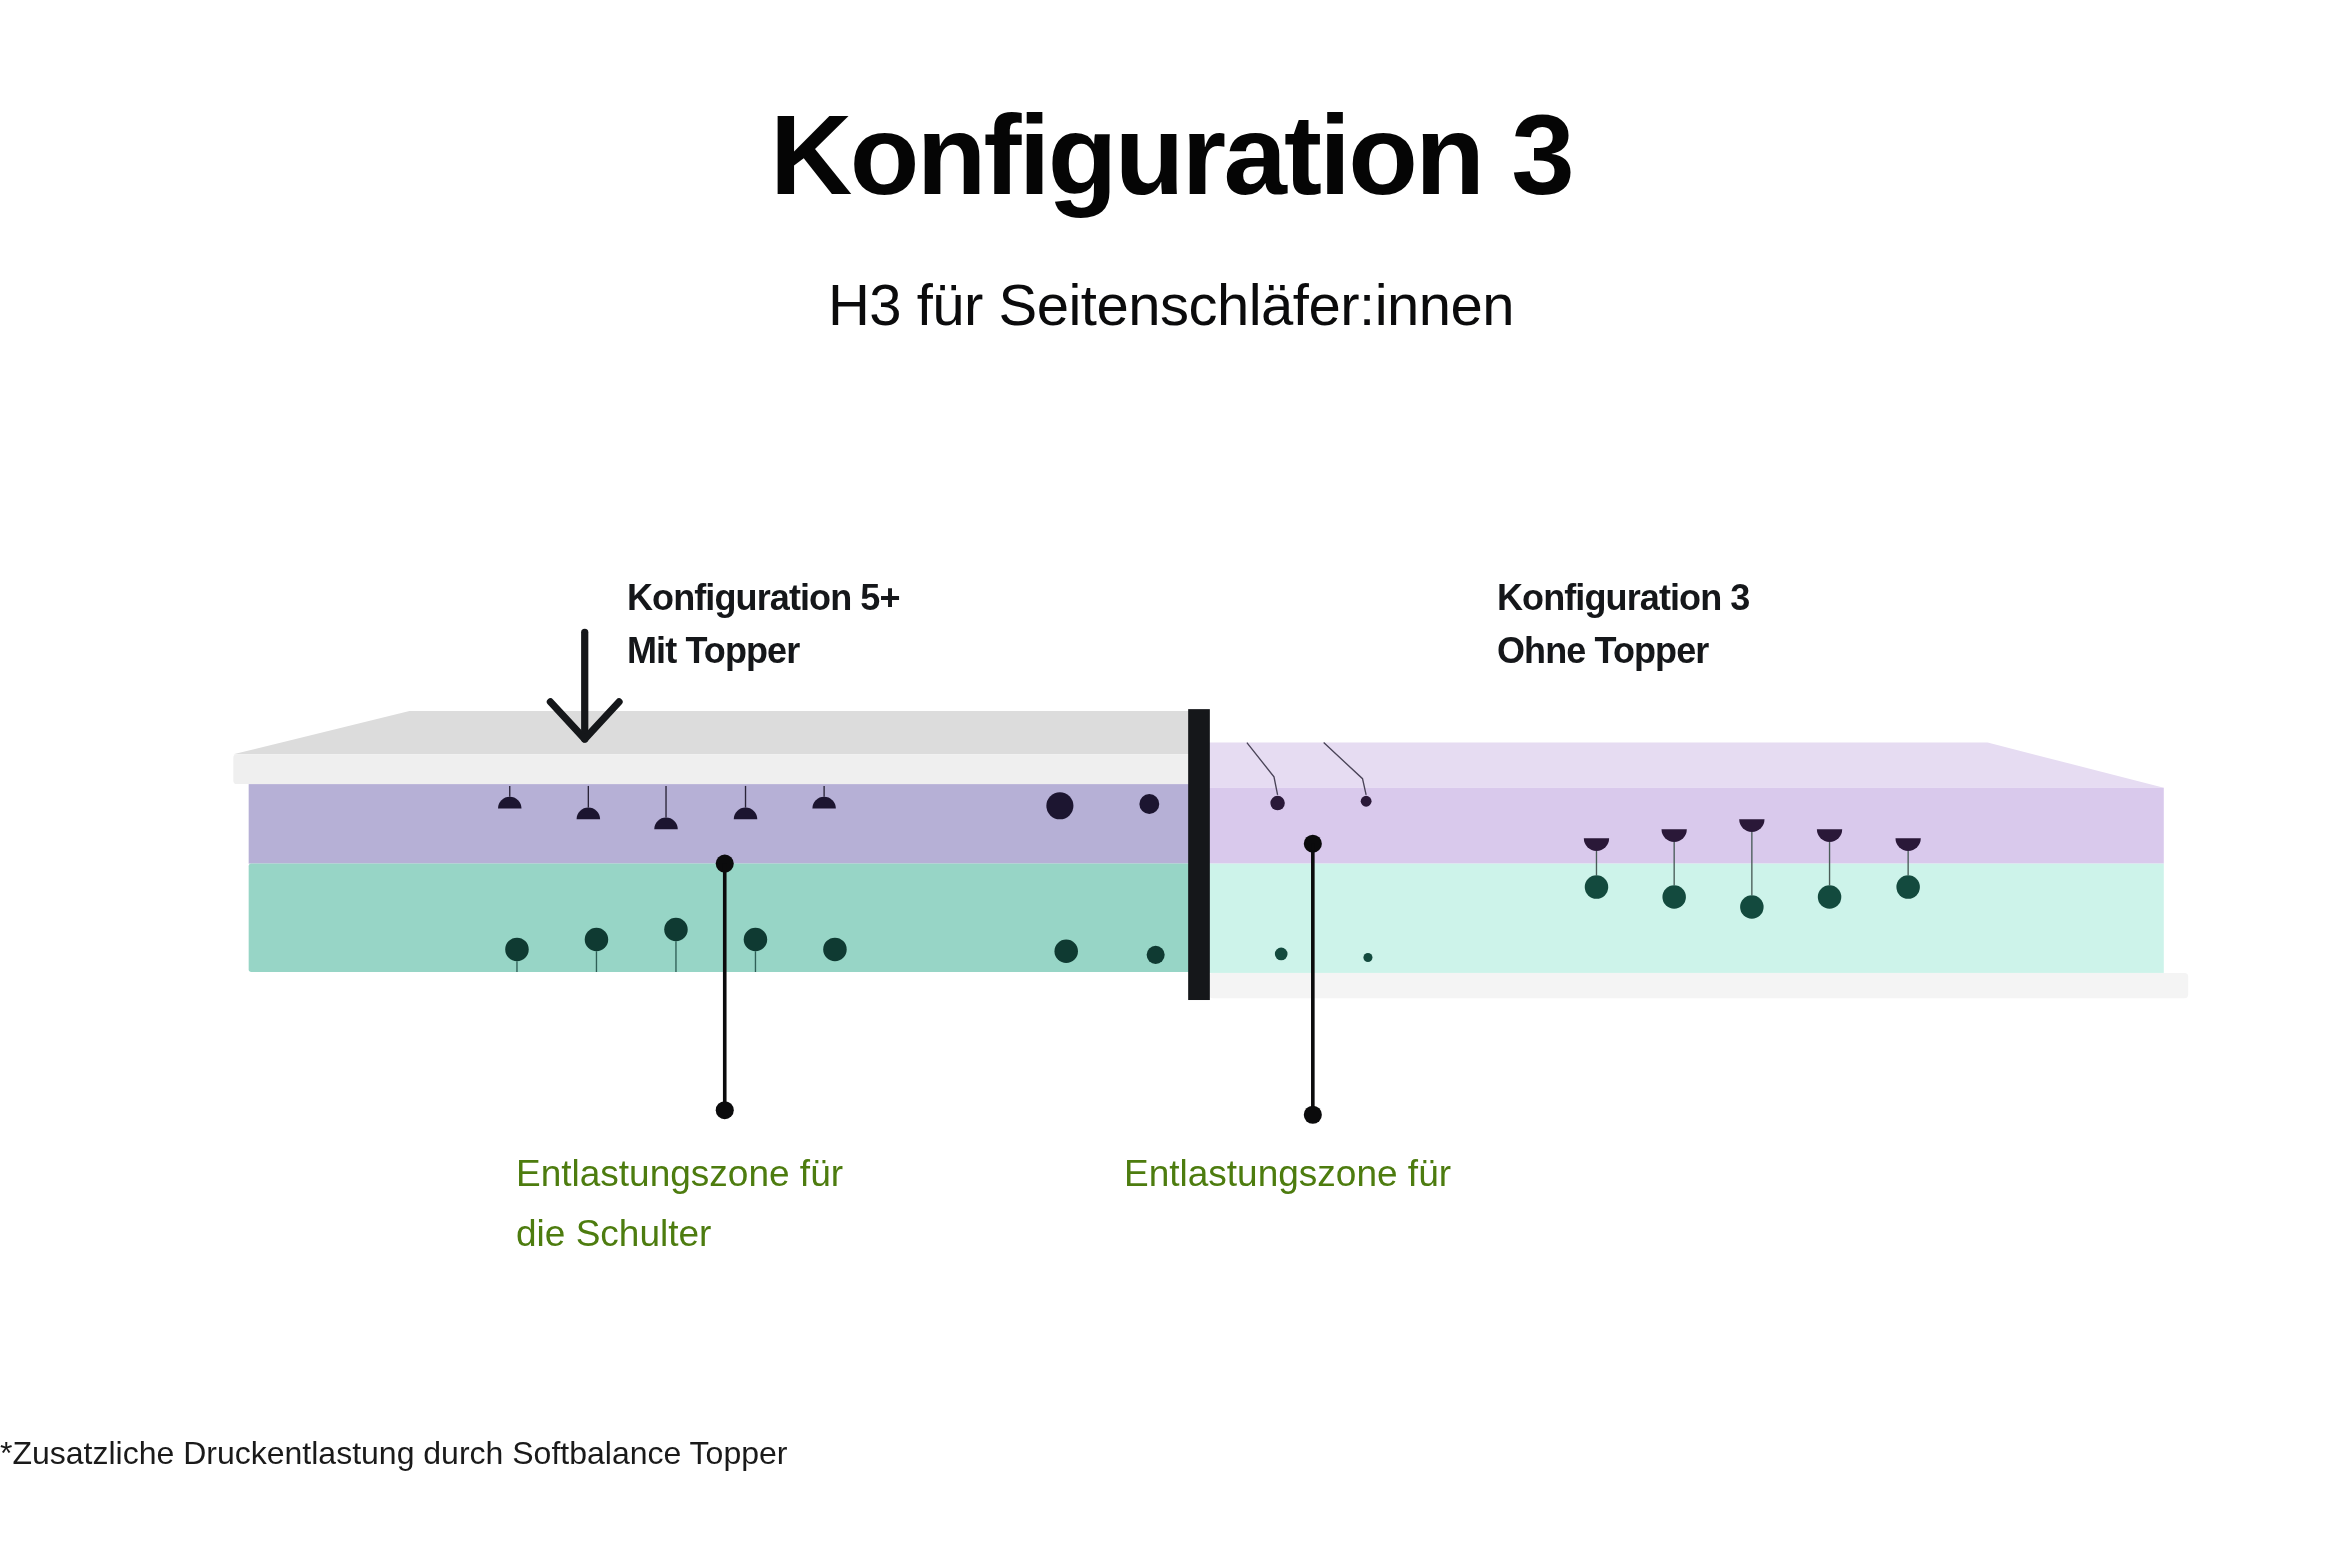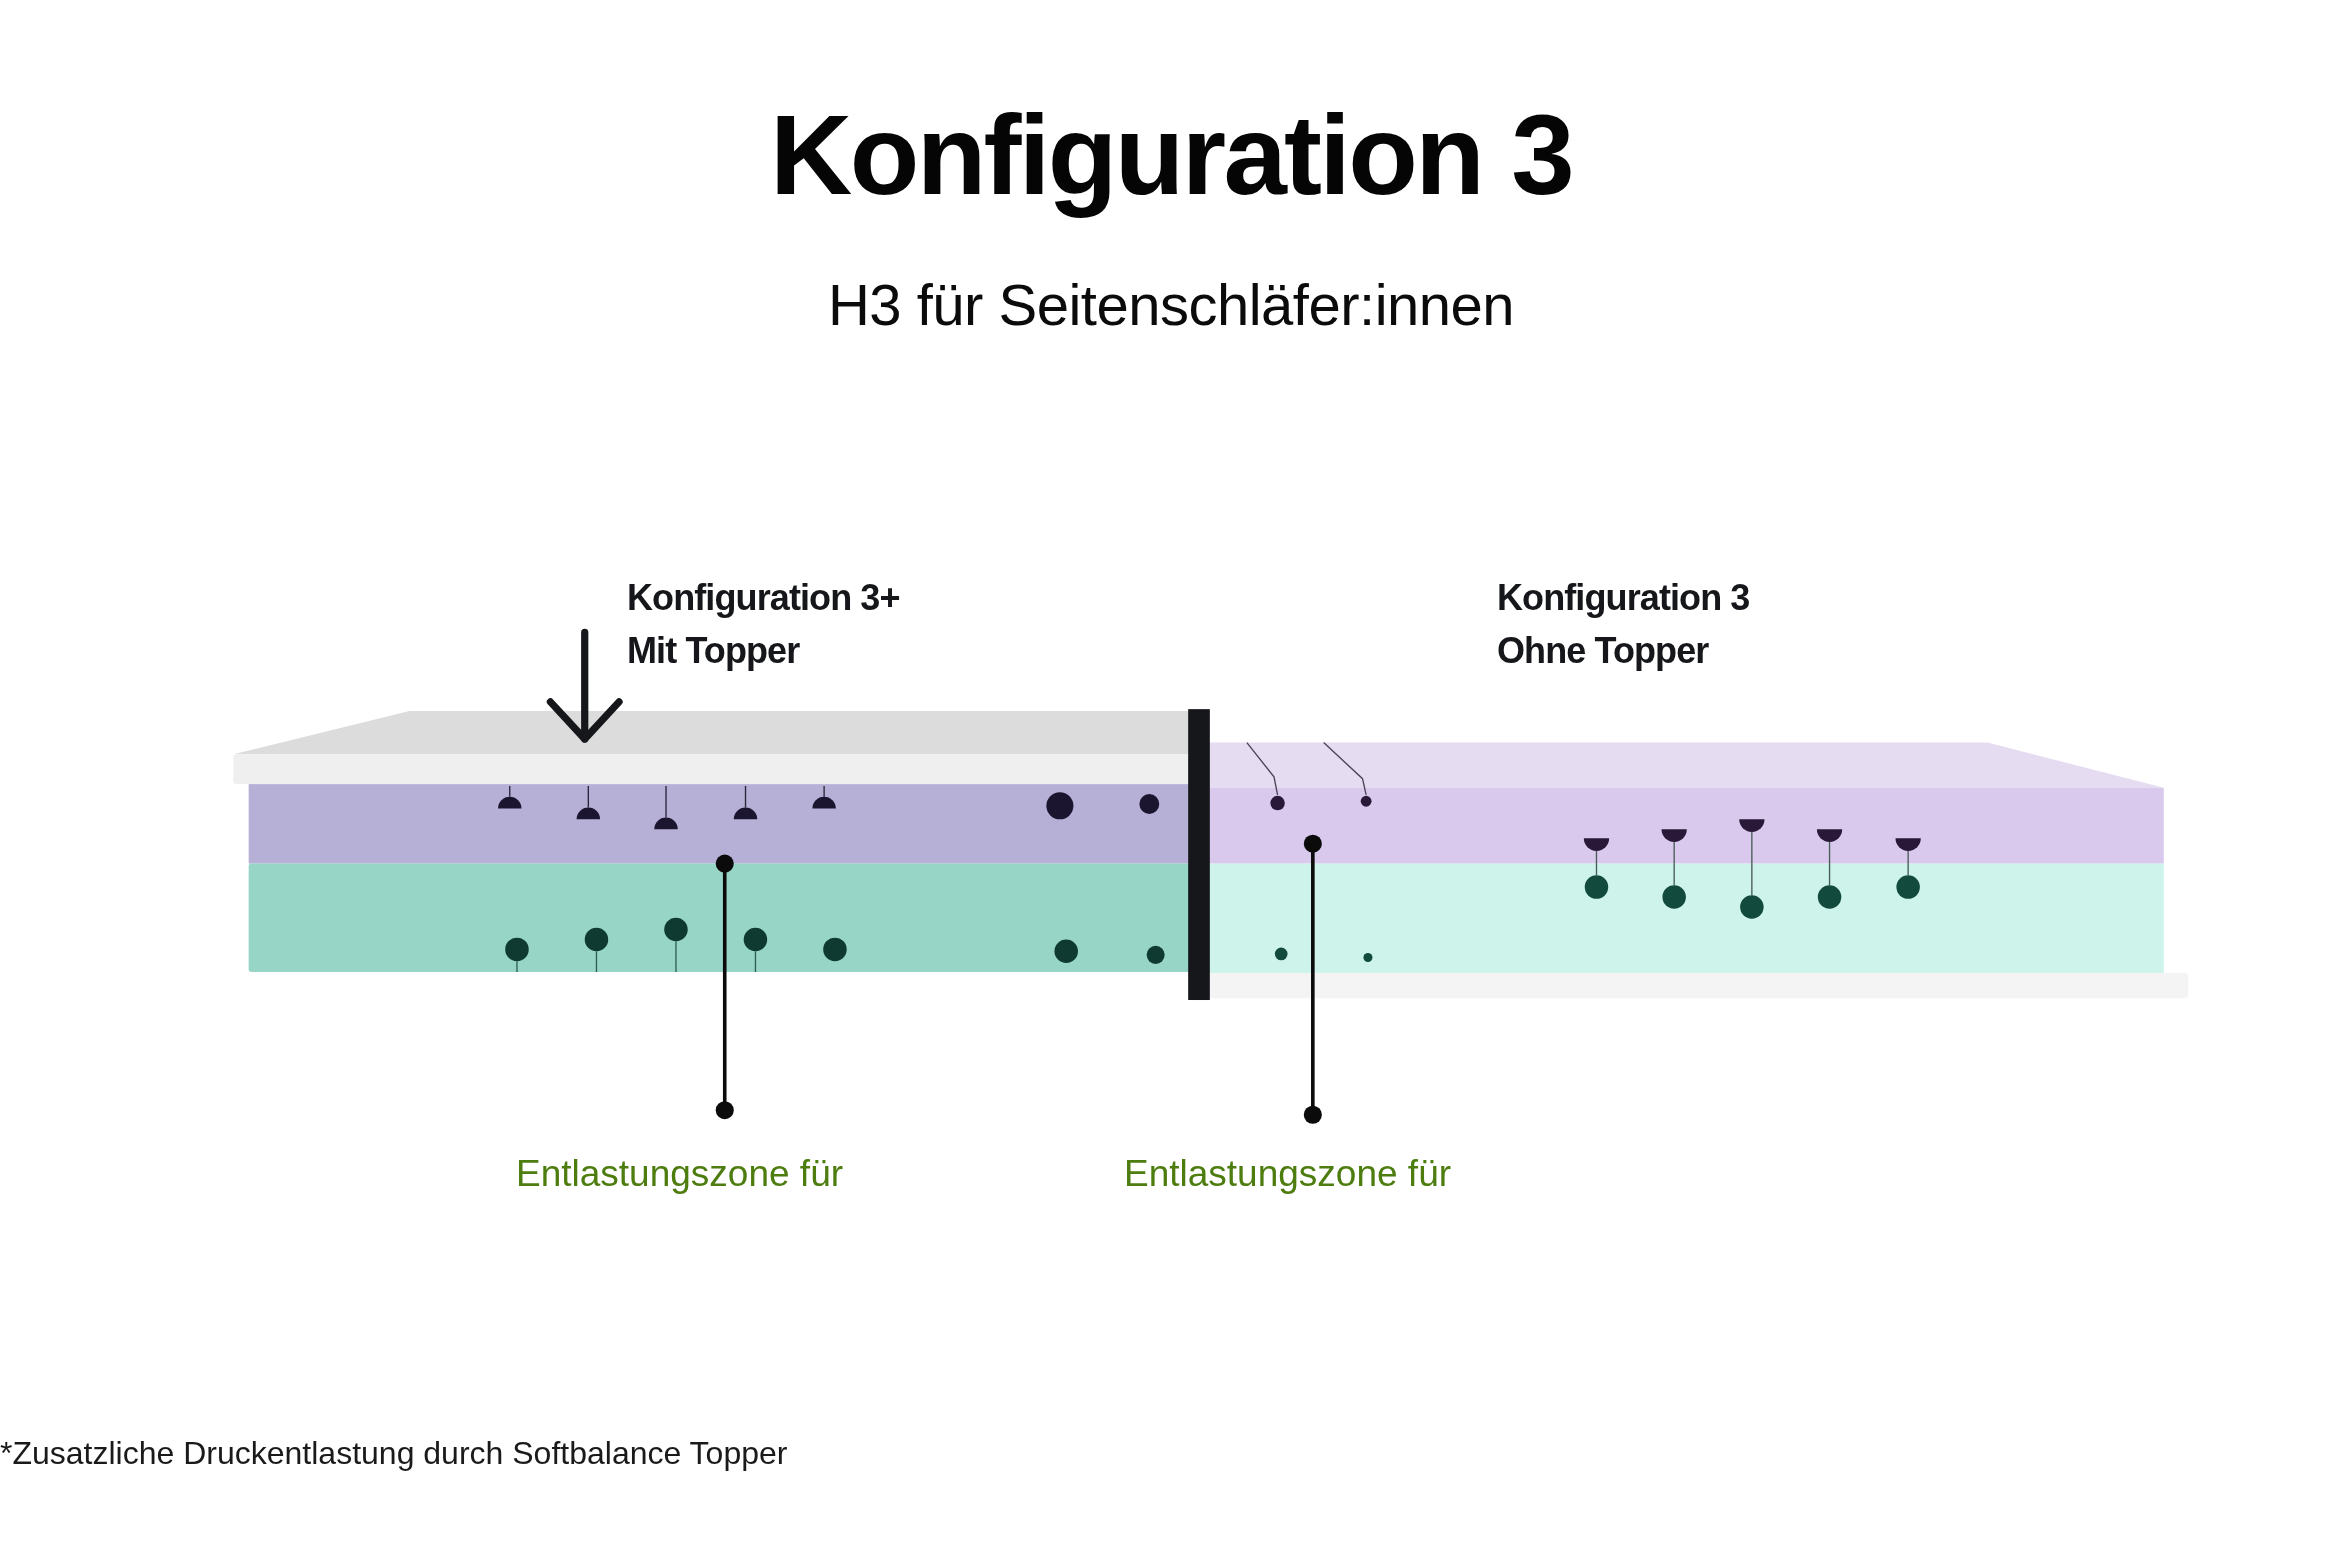--- a/index.html
+++ b/index.html
@@ -117,31 +117,32 @@
     <circle cx="802" cy="1229" r="10" fill="#0b0b0c"></circle>
   </g>
   <g>
     <circle cx="1453" cy="934" r="10" fill="#0b0b0c"></circle>
     <line x1="1453" y1="934" x2="1453" y2="1234" stroke="#0b0b0c" stroke-width="4"></line>
     <circle cx="1453" cy="1234" r="10" fill="#0b0b0c"></circle>
   </g>
 </svg>
 
 <div id="label-left" class="abs cfg-label">
-  <div>Konfiguration 3+</div>
+  <div>Konfiguration 5+</div>
   <div>Mit Topper</div>
 </div>
 
 <div id="label-right" class="abs cfg-label">
   <div>Konfiguration 3</div>
   <div>Ohne Topper</div>
 </div>
 
 <div id="zone-shoulder" class="abs zone-label">
   <div>Entlastungszone für</div>
+  <div>die Schulter</div>
 </div>
 
 <div id="zone-hip" class="abs zone-label">
   <div>Entlastungszone für</div>
 </div>
 
 <div id="footnote" class="abs">*Zusatzliche Druckentlastung durch Softbalance Topper</div>
 
 
 </body></html>

